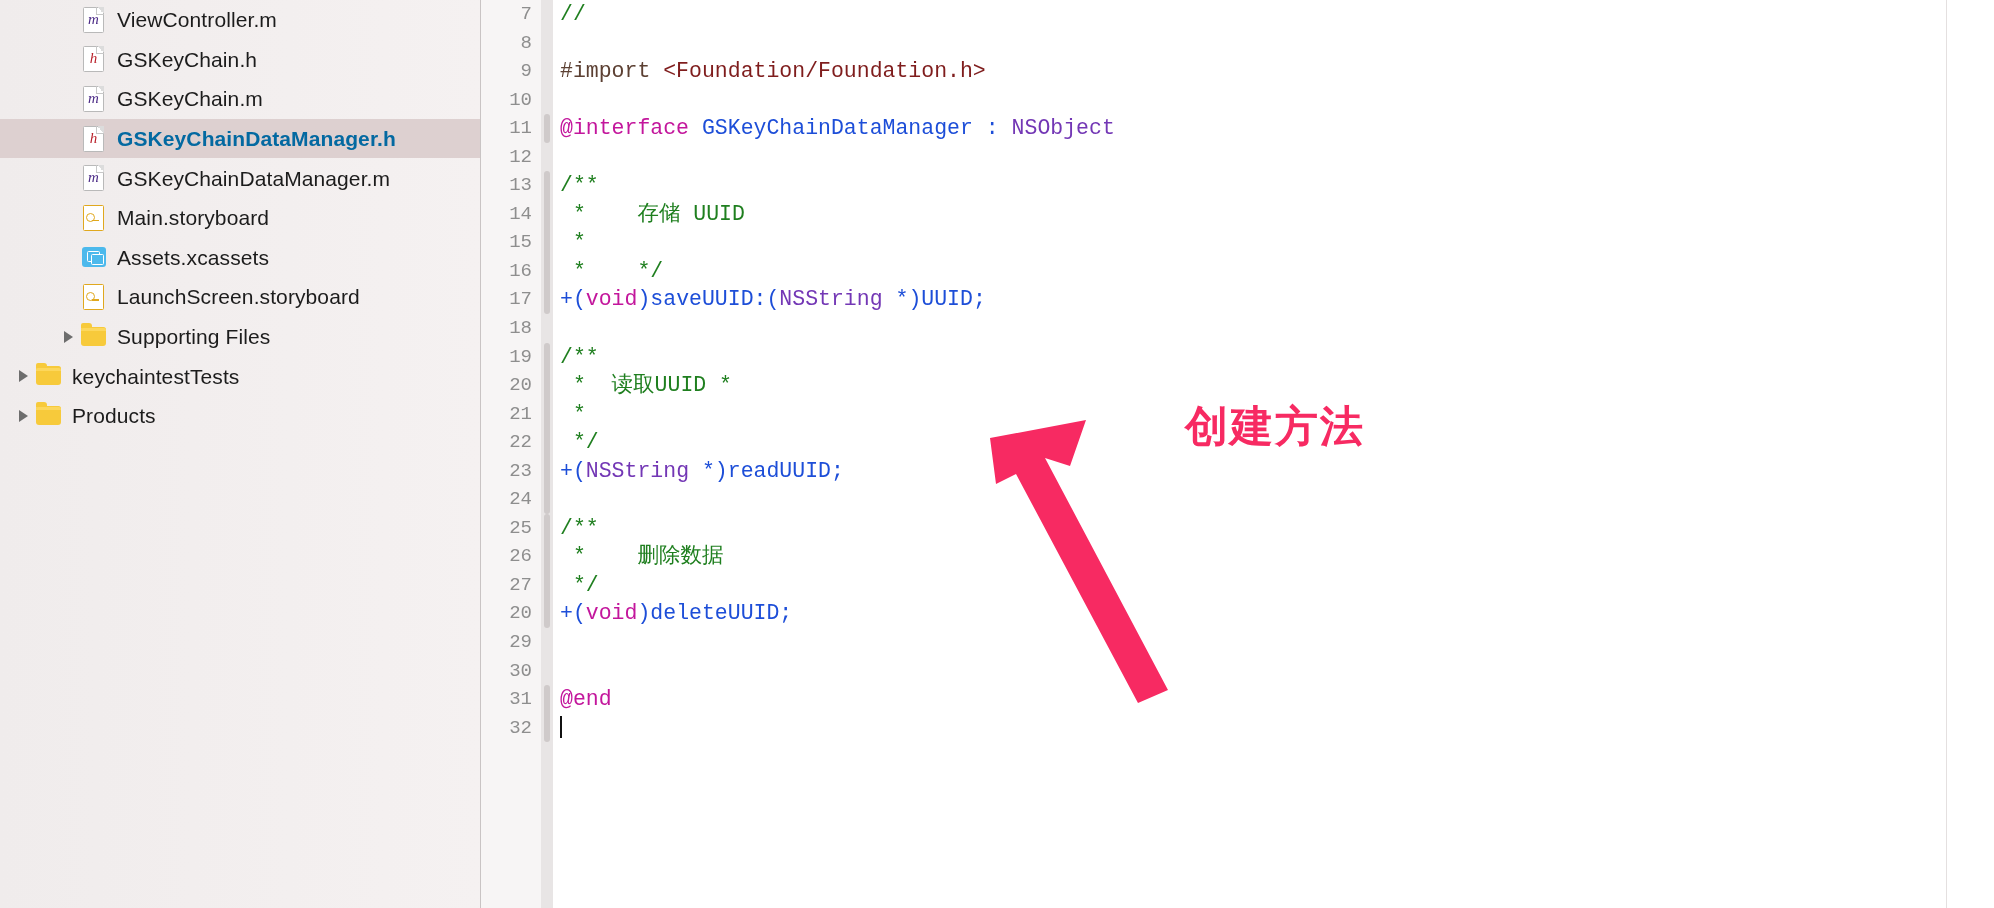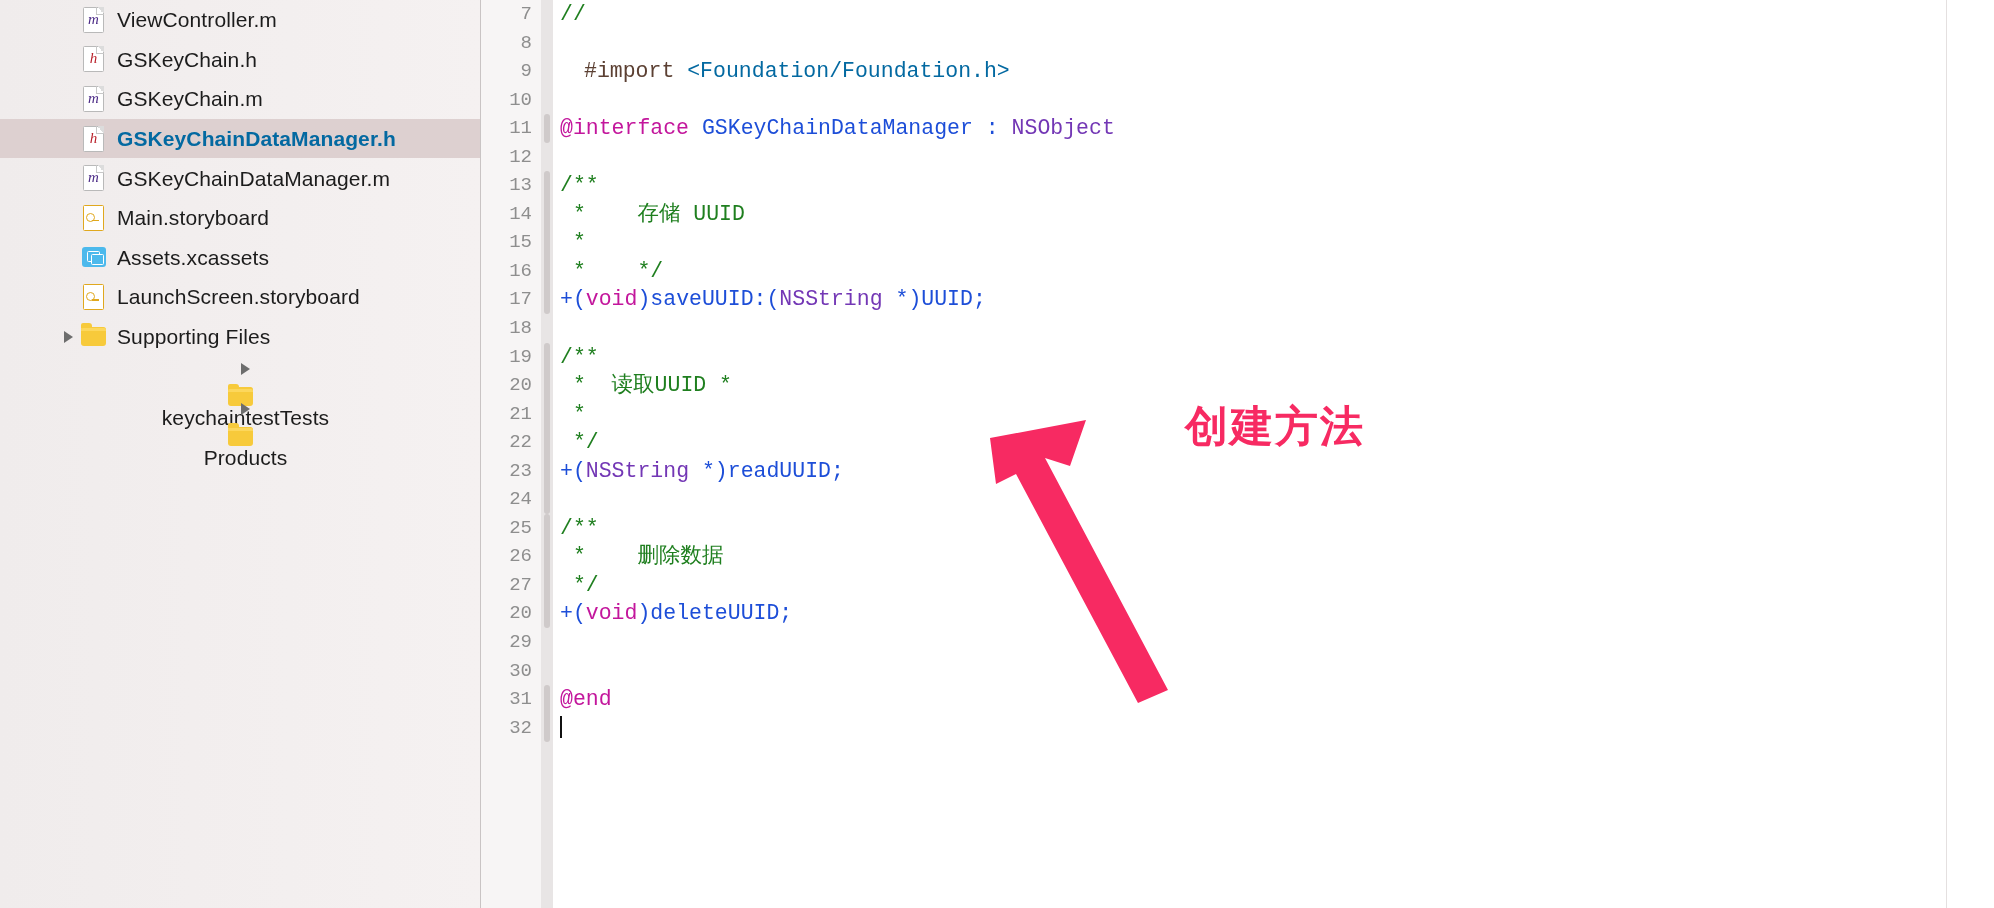--- a/index.html
+++ b/index.html
@@ -36,21 +36,21 @@
     font-size: 21px;
     color: #1c1c1c;
     letter-spacing: 0.1px;
     white-space: nowrap;
   }
   .nav-row.selected {
     background: #ddd0d0;
   }
   .nav-row.selected .nav-label { font-weight: 600; color:#0369a1; }
   .nav-indent-1 { padding-left: 55px; }
-  .nav-indent-0 { padding-left: 10px; flex-direction: column; }
+  .nav-indent-0 { padding-left: 10px; }
   .disclosure {
     width: 26px;
     flex: 0 0 26px;
     display: flex;
     align-items: center;
     justify-content: center;
   }
   .disclosure .tri {
     width: 0; height: 0;
     border-left: 9px solid #6d6d6d;
@@ -231,22 +231,22 @@
     position: relative;
     padding-left: 7px;
     font-family: "Liberation Mono", monospace;
     font-size: 21.5px;
     line-height: 28.55px;
     white-space: pre;
     color: #1b1b1b;
   }
   .code-line { height: 28.55px; }
   .tok-comment { color: #1f7f1f; }
-  .tok-pre     { color: #5c4033; margin-left: 24px; }
-  .tok-string  { color: #0369a1; text-align: center; }
+  .tok-pre     { color: #5c4033; }
+  .tok-string  { color: #7f1d1d; text-align: center; }
   .tok-kw      { color: #c3169c; }
   .tok-type    { color: #7337b5; margin-top: 20px; }
   .tok-plain   { color: #1d4ed8; }
   .caret {
     display: inline-block;
     width: 2px;
     height: 22px;
     background: #111;
     vertical-align: -4px;
   }

